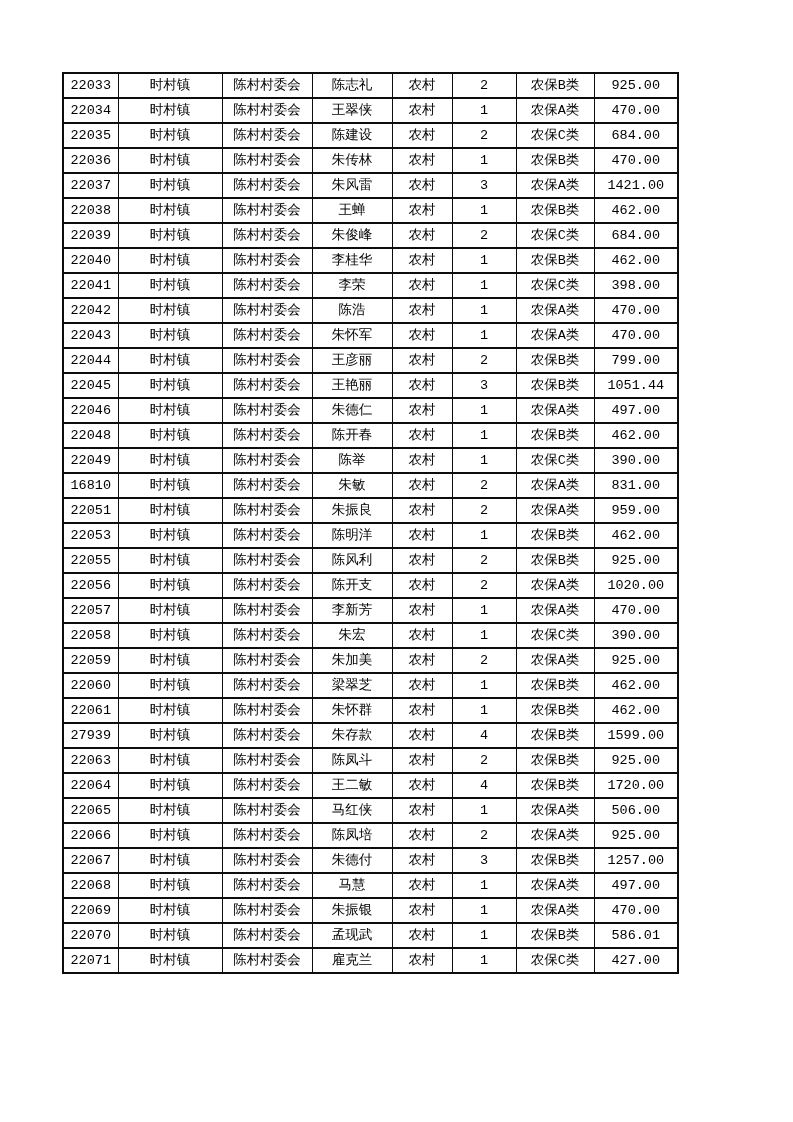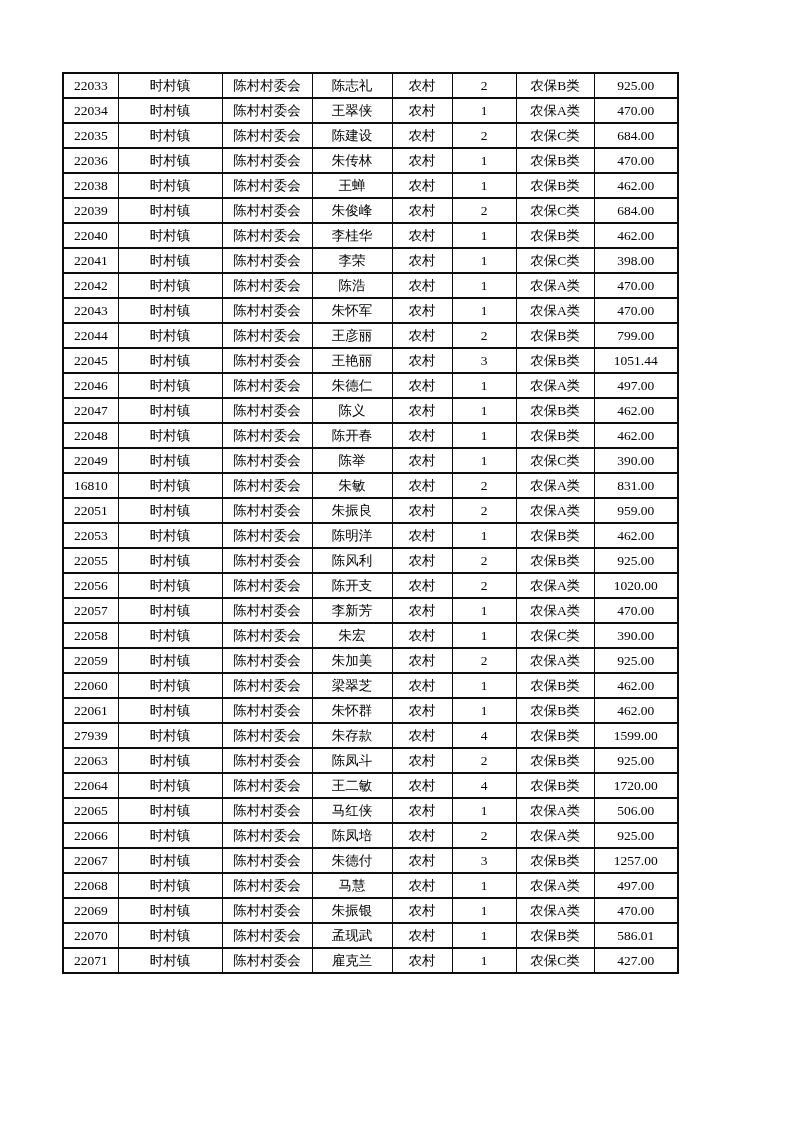--- a/index.html
+++ b/index.html
@@ -14,20 +14,21 @@
     font-family: "Liberation Serif", "DejaVu Serif", serif;
     color: #000000;
   }
   .page {
     position: absolute;
     left: 0;
     top: 0;
     width: 678px;
     height: 1122px;
     background: #ffffff;
+    font-family: Liberation Mono, monospace;
   }
   .table-wrap {
     position: absolute;
     left: 62px;
     top: 72px;
   }
   table.roster {
     border-collapse: collapse;
     table-layout: fixed;
     width: 615px;
@@ -111,20 +112,30 @@
             <td>22036</td>
             <td>时村镇</td>
             <td>陈村村委会</td>
             <td>朱传林</td>
             <td>农村</td>
             <td>1</td>
             <td>农保B类</td>
             <td>470.00</td>
           </tr>
           <tr>
+            <td>22037</td>
+            <td>时村镇</td>
+            <td>陈村村委会</td>
+            <td>朱风雷</td>
+            <td>农村</td>
+            <td>3</td>
+            <td>农保A类</td>
+            <td>1421.00</td>
+          </tr>
+          <tr>
             <td>22038</td>
             <td>时村镇</td>
             <td>陈村村委会</td>
             <td>王蝉</td>
             <td>农村</td>
             <td>1</td>
             <td>农保B类</td>
             <td>462.00</td>
           </tr>
           <tr>
@@ -199,30 +210,20 @@
           </tr>
           <tr>
             <td>22046</td>
             <td>时村镇</td>
             <td>陈村村委会</td>
             <td>朱德仁</td>
             <td>农村</td>
             <td>1</td>
             <td>农保A类</td>
             <td>497.00</td>
-          </tr>
-          <tr>
-            <td>22047</td>
-            <td>时村镇</td>
-            <td>陈村村委会</td>
-            <td>陈义</td>
-            <td>农村</td>
-            <td>1</td>
-            <td>农保B类</td>
-            <td>462.00</td>
           </tr>
           <tr>
             <td>22048</td>
             <td>时村镇</td>
             <td>陈村村委会</td>
             <td>陈开春</td>
             <td>农村</td>
             <td>1</td>
             <td>农保B类</td>
             <td>462.00</td>

